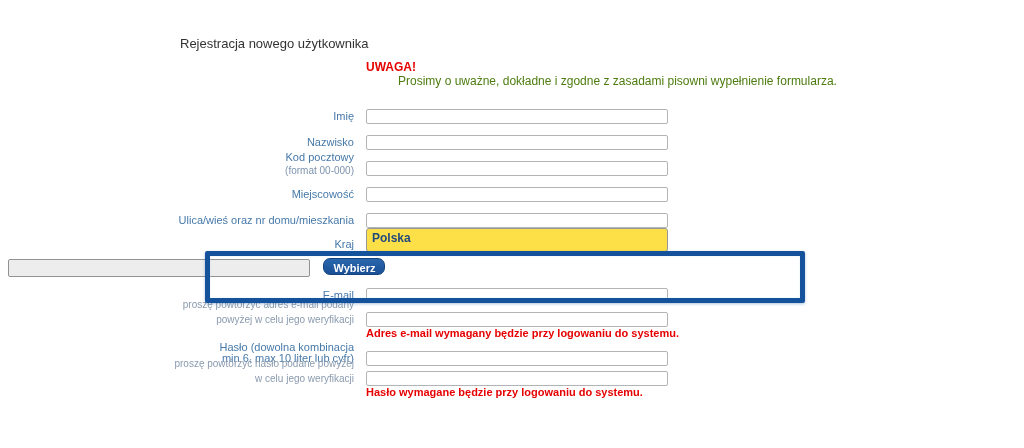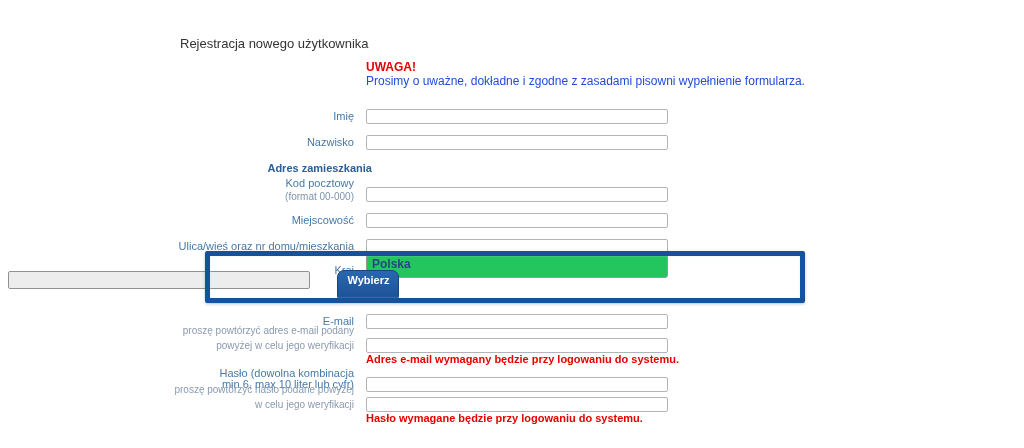--- a/index.html
+++ b/index.html
@@ -7,21 +7,21 @@
               font-family:"Liberation Sans", sans-serif; overflow:hidden; }
   .page { position:relative; width:1024px; height:448px; }
 
   .page-title { position:absolute; left:180px; top:36px;
                 font-size:13px; font-weight:400; color:#333333; }
 
   .form-wrap { position:absolute; left:0; top:56px; width:1024px; }
 
   .notice { margin-left:366px; padding-top:4px; }
   .uwaga  { font-size:12px; font-weight:bold; color:#e60000; line-height:14px; }
-  .notice-text { font-size:12px; color:#1d4ed8; line-height:15px; }
+  .notice-text { font-size:12px; color:#4d7c0f; line-height:15px;margin-left:32px; }
 
   .rows { margin-top:9px; }
   .row { display:flex; align-items:flex-end; height:26px; }
   .row.h24 { height:24px; }
   .row.h25 { height:25px; }
   .row.h20 { height:20px; }
 
   .label-cell { width:358px; text-align:right; padding-right:4px; flex:none; }
   .field-cell { padding-left:8px; flex:none; }
 
@@ -36,33 +36,33 @@
   .section-label { display:inline-block; position:relative; left:18px;
                    font-size:11px; font-weight:bold; color:#2a6099; padding-top:3px; }
 
   .text-input { width:302px; height:15px; border:1px solid #b2b4b8;
                 border-radius:2px; background:#ffffff; margin-top:2px;
                 font-size:11px; padding:0 3px; outline:none; }
   .text-input.mt0 { margin-top:0; }
   .text-input.mt5 { margin-top:5px; }
 
   .kraj-select { width:302px; height:24px; margin-top:-2px;
-                 background:#22c55e; border:1px solid #979797; border-radius:3px;
+                 background:#fde047; border:1px solid #979797; border-radius:3px;
                  font-size:12px; font-weight:bold; color:#234a7d;
                  padding:2px 5px 0 5px; line-height:14px; }
 
   .readonly-input { width:302px; height:18px; background:#ededed;
                     border:1px solid #929292; border-radius:2px;
                     font-size:11px; padding:0 3px; color:#555; }
 
-  .btn-wybierz { display:inline-block; vertical-align:top; margin-left:23px;
+  .btn-wybierz { display:inline-block; vertical-align:top; margin-left:9px;
                  background:linear-gradient(#2a67ae,#1a4f94);
                  border:1px solid #16457e; border-radius:7px;
                  color:#ffffff; font-size:11px; font-weight:bold;
-                 padding:3px 9px 16px 9px; line-height:12px; cursor:pointer; }
+                 padding:3px 9px 0 9px; line-height:12px; cursor:pointer; }
 
   .red-note { margin-left:366px; font-size:11px; font-weight:bold;
               color:#e60000; line-height:13px; }
   .gap14 { }
 
   .highlight { position:absolute; left:205px; top:251px; width:600px; height:52px;
                border:5px solid #15529c; border-radius:2px;
                box-shadow:0 1px 3px rgba(21,82,156,0.35), inset 0 0 2px rgba(200,220,240,0.6);
                z-index:10; pointer-events:none; }
 </style>
@@ -85,24 +85,20 @@
       <div class="row">
         <div class="label-cell"><span class="lbl">Imię</span></div>
         <div class="field-cell"><input class="text-input mt0" type="text" style=""></div>
       </div>
 
       <div class="row">
         <div class="label-cell"><span class="lbl">Nazwisko</span></div>
         <div class="field-cell"><input class="text-input mt0" type="text" style=""></div>
       </div>
 
-      <div class="row">
-        <div class="label-cell"><span class="section-label">Adres zamieszkania</span></div>
-        <div class="field-cell"></div>
-      </div>
 
       <div class="row">
         <div class="label-cell">
           <span class="lbl">Kod pocztowy</span>
           <span class="lbl-sub">(format 00-000)</span>
         </div>
         <div class="field-cell"><input class="text-input" type="text" style=""></div>
       </div>
 
       <div class="row">

